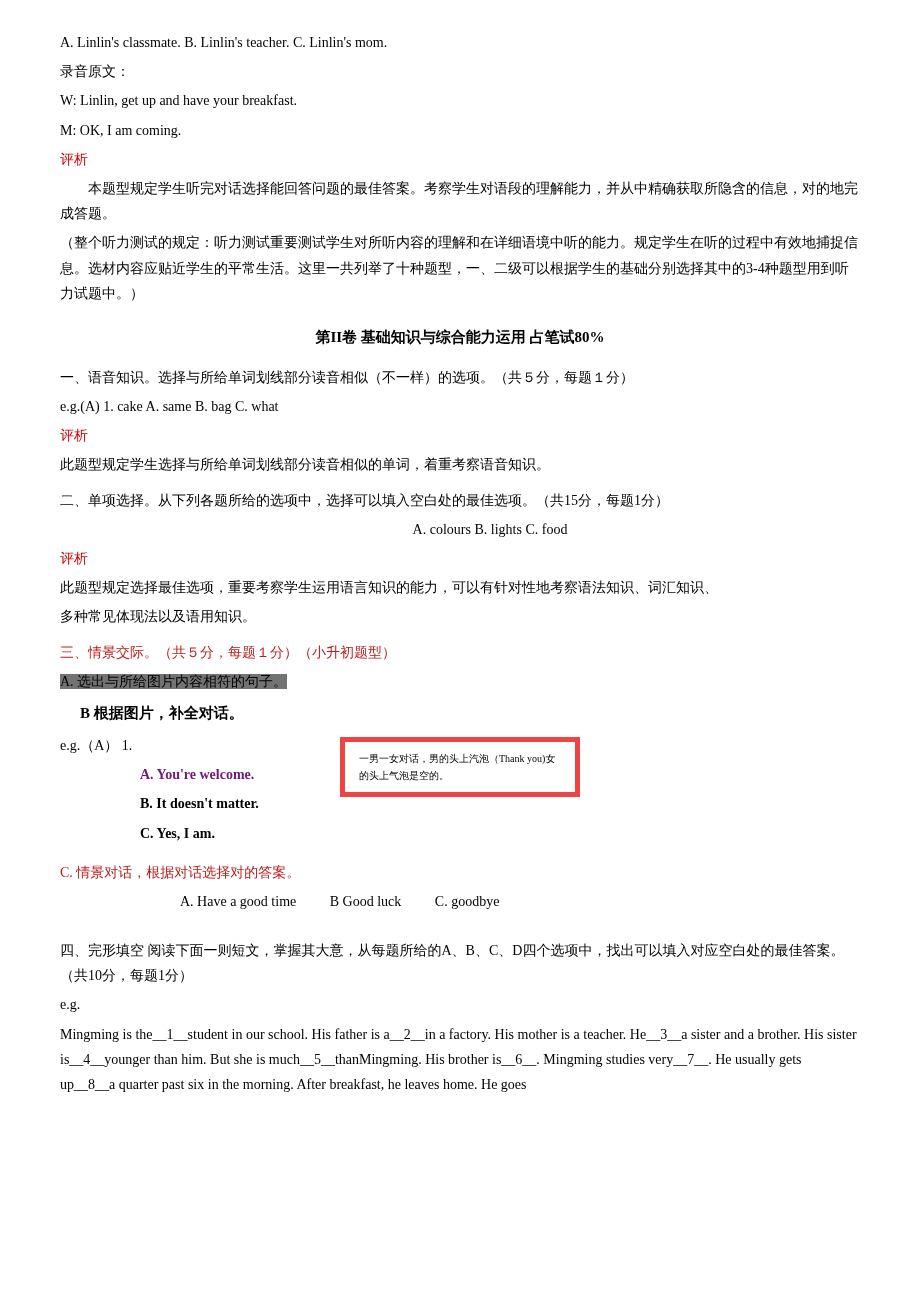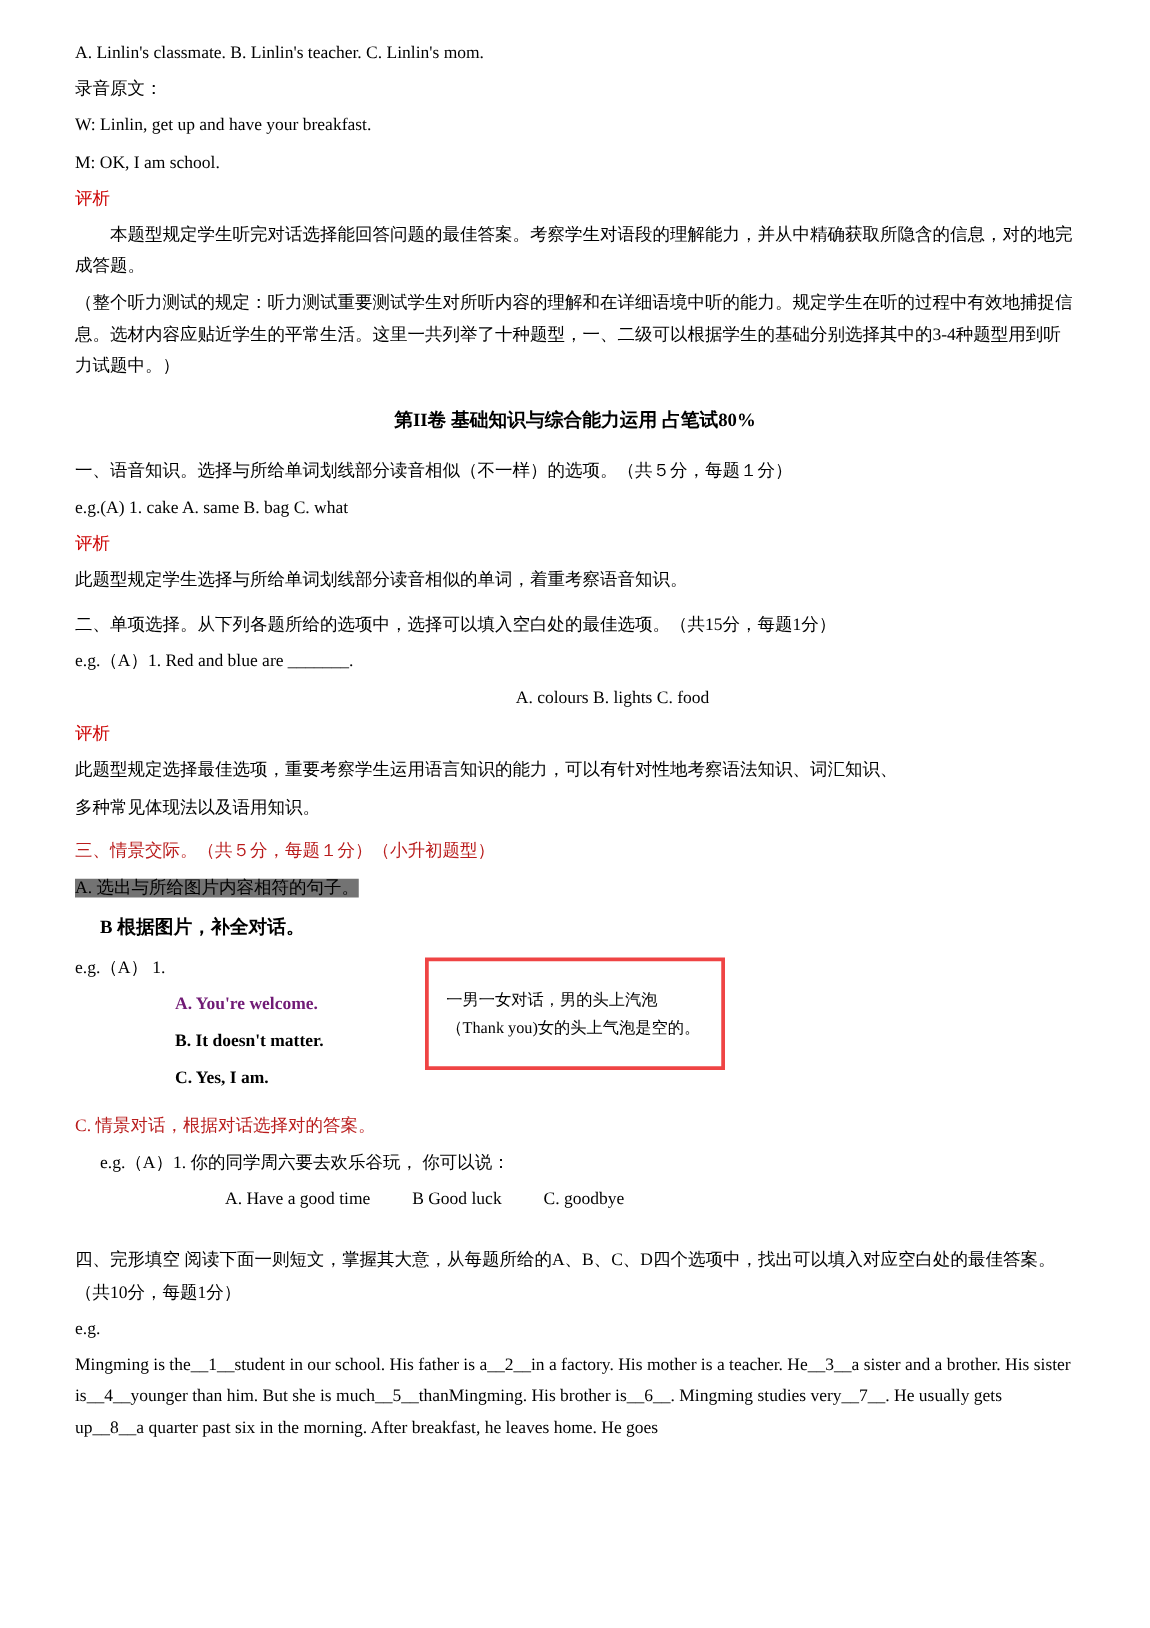--- a/index.html
+++ b/index.html
@@ -41,26 +41,26 @@
     .section-header {
       font-weight: bold;
       text-align: center;
       margin: 18px 0 14px 0;
       font-size: 15px;
     }
     .highlight-yellow {
       background-color: #737373;
     }
     .dialog-box {
-      border: 3px solid #ef4444;
-      padding: 20px 14px;
+      border: 5px solid #ef4444;
+      padding: 8px 14px;
       display: inline-block;
       min-width: 180px;
       max-width: 240px;
-      font-size: 13px;
+      font-size: 10px;
       vertical-align: top;
       line-height: 1.7;
       margin-left: 20px;
       margin-top: 4px;
     }
     .options-row {
       margin-left: 60px;
       margin-top: 2px;
       margin-bottom: 4px;
       text-align: center;
@@ -92,21 +92,21 @@
 </div>
 
 <div class="section line">
   <span>录音原文：</span>
 </div>
 
 <div class="section line">
   <span>W: Linlin, get up and have your breakfast.</span>
 </div>
 <div class="section line">
-  <span>M: OK, I am school.</span>
+  <span>M: OK, I am coming.</span>
 </div>
 
 <div class="section">
   <div class="line red-text">
     <span>评析</span>
   </div>
   <div class="line indent">
     <span>本题型规定学生听完对话选择能回答问题的最佳答案。考察学生对语段的理解能力，并从中精确获取所隐含的信息，对的地完成答题。</span>
   </div>
   <div class="line">
@@ -129,23 +129,20 @@
     <span>评析</span>
   </div>
   <div class="line">
     <span>此题型规定学生选择与所给单词划线部分读音相似的单词，着重考察语音知识。</span>
   </div>
 </div>
 
 <div class="section">
   <div class="line">
     <span>二、单项选择。从下列各题所给的选项中，选择可以填入空白处的最佳选项。（共15分，每题1分）</span>
-  </div>
-  <div class="line">
-    <span>e.g.（A）1. Red and blue are _______.</span>
   </div>
   <div class="line options-row">
     <span>A. colours        B. lights        C. food</span>
   </div>
   <div class="line red-text">
     <span>评析</span>
   </div>
   <div class="line">
     <span>此题型规定选择最佳选项，重要考察学生运用语言知识的能力，可以有针对性地考察语法知识、词汇知识、</span>
   </div>
@@ -184,23 +181,20 @@
     </div>
     <div class="dialog-box">
       <span>一男一女对话，男的头上汽泡（Thank you)女的头上气泡是空的。</span>
     </div>
   </div>
 
   <div class="line orange-text" style="margin-top:10px;">
     <span>C. 情景对话，根据对话选择对的答案。</span>
   </div>
 
-  <div class="line" style="margin-left:20px;">
-    <span>e.g.（A）1. 你的同学周六要去欢乐谷玩，  你可以说：</span>
-  </div>
   <div class="line" style="margin-left:120px;">
     <span>A. Have a good time</span>
     <span style="margin:0 30px;">B Good luck</span>
     <span>C. goodbye</span>
   </div>
 </div>
 
 <div class="section" style="margin-top:24px;">
   <div class="line">
     <span>四、完形填空 阅读下面一则短文，掌握其大意，从每题所给的A、B、C、D四个选项中，找出可以填入对应空白处的最佳答案。（共10分，每题1分）</span>

